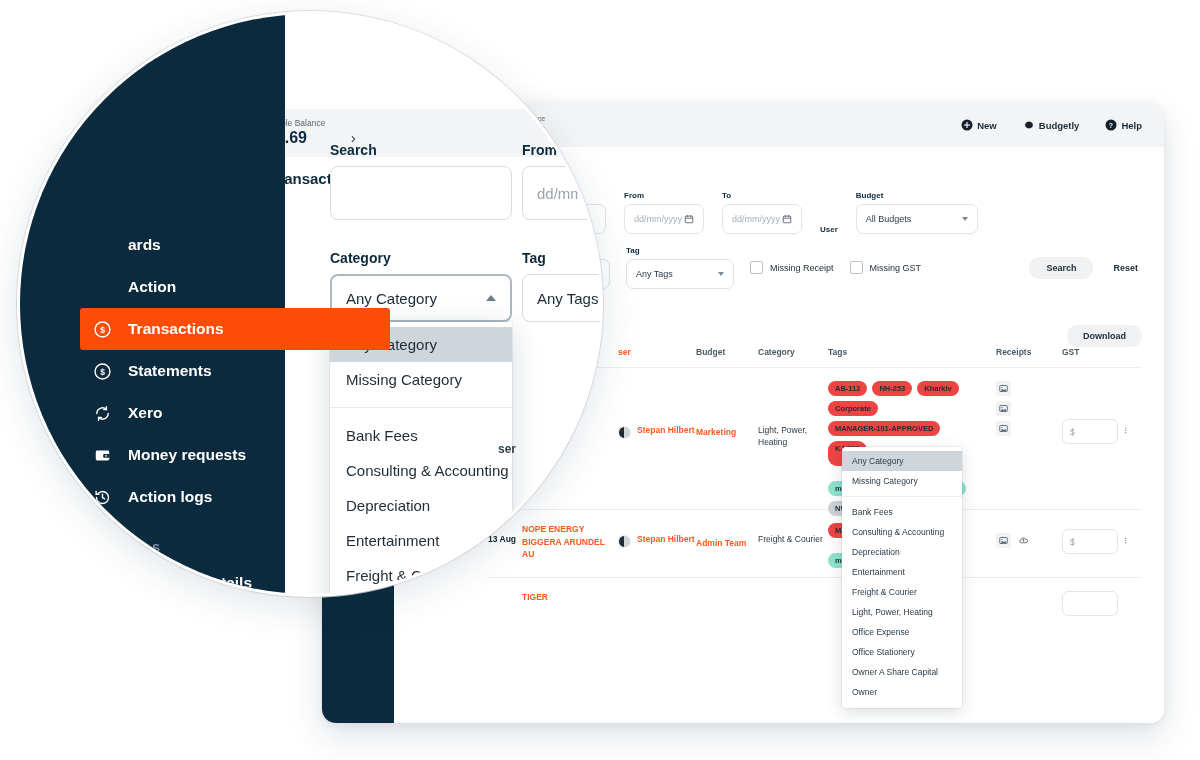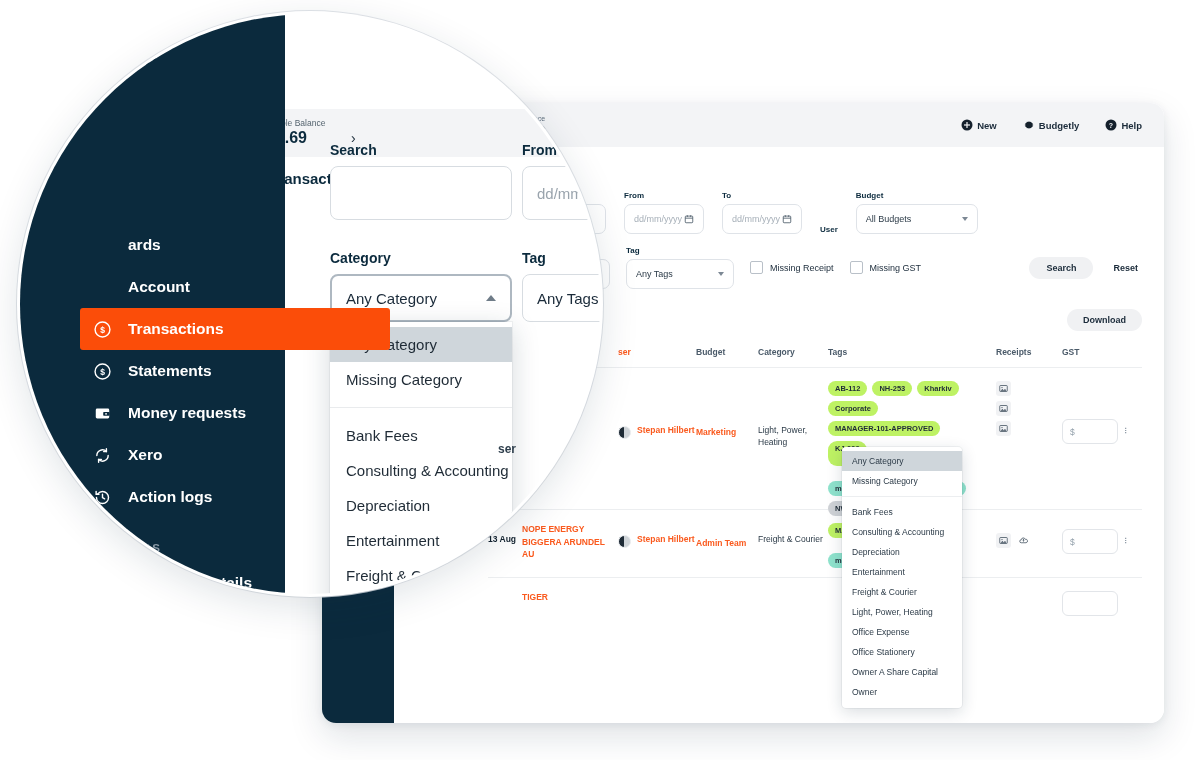--- a/index.html
+++ b/index.html
@@ -69,21 +69,21 @@
   .frow2{display:flex;align-items:center;gap:16px;margin-top:12px;}
   .chk{display:flex;align-items:center;gap:7px;font-size:9px;color:#1b2b3a;font-weight:500;}
   .chkbox{width:11px;height:11px;border:1.4px solid #b9c0c8;border-radius:2px;background:#fff;}
   .btn-pill{
     background:#f0f1f3;border-radius:14px;padding:6px 17px;font-size:9px;
     font-weight:700;color:#1b2b3a;
   }
   .btn-flat{font-size:9px;font-weight:700;color:#1b2b3a;padding:6px 4px;}
   .grow{flex:1;}
 
-  .download-row{position:absolute;right:22px;top:206px;}
+  .download-row{position:absolute;right:22px;top:222px;}
   .btn-dl{background:#f0f1f3;border-radius:14px;padding:6px 16px;font-size:9px;font-weight:600;color:#1b2b3a;}
 
   
   .tbl{position:absolute;left:94px;right:22px;top:244px;}
   .thead{display:flex;font-size:8.5px;color:#4a5a69;font-weight:600;padding-bottom:9px;border-bottom:1px solid #eceef0;}
   .trow{display:flex;font-size:8.5px;padding:13px 0;border-bottom:1px solid #eceef0;align-items:flex-start;}
   .c-date{width:34px;flex:0 0 34px;color:#12212e;font-weight:700;line-height:1.35;}
   .c-desc{width:96px;flex:0 0 96px;color:#fa5a1e;font-weight:700;line-height:1.45;}
   .c-user{width:78px;flex:0 0 78px;display:flex;align-items:flex-start;gap:6px;color:#fa5a1e;font-weight:600;line-height:1.35;}
   .c-budget{width:62px;flex:0 0 62px;color:#fa5a1e;font-weight:600;line-height:1.35;}
@@ -91,21 +91,21 @@
   .c-tags{flex:1 1 auto;min-width:0;display:flex;flex-wrap:wrap;gap:5px;align-content:flex-start;}
   .c-rcpt{width:66px;flex:0 0 66px;display:flex;flex-wrap:wrap;gap:5px;align-content:flex-start;margin-left:23px;}
   .c-gst{width:80px;flex:0 0 80px;display:flex;align-items:center;gap:6px;}
 
   .avatar{
     width:13px;height:13px;border-radius:50%;flex:0 0 13px;margin-top:1px;
     background:linear-gradient(90deg,#1f2b36 0 50%,#cfd4d8 50% 100%);
     border:1px solid #e6e9ec;box-sizing:border-box;
   }
   .tag{border-radius:9px;padding:3px 7px;font-size:7.5px;font-weight:600;color:#1f2b36;white-space:nowrap;}
-  .tag.orange{background:#bef264;}
+  .tag.orange{background:#ef4444;}
   .tag.mint{background:#8fe3cd;margin-top:10px;}
   .tag.grey{background:#cfd2d6;}
   .rbadge{
     width:15px;height:15px;border-radius:3px;background:#f1f2f4;
     display:flex;align-items:center;justify-content:center;color:#3b4b5a;
   }
   .rbadge.plain{background:transparent;}
   .rbadge svg{width:9px;height:9px;display:block;}
   .gstbox{width:56px;height:25px;border:1px solid #e2e5e9;border-radius:6px;display:flex;align-items:center;padding:0 7px;font-size:8.5px;color:#93a0ab;box-sizing:border-box;}
   .gstdots{font-size:8px;color:#8b97a3;letter-spacing:1px;}
@@ -506,60 +506,60 @@
       <div class="frag" style="left:478px;top:428px;font-size:12px;color:#30404e;font-weight:700;">ser</div>
 
       <div class="lens-sidebar"></div>
       <div class="nav">
           <div class="nav-item">
             <span class="nav-ic blank"></span>
             <span>ards</span>
           </div>
           <div class="nav-item">
             <span class="nav-ic blank"></span>
-            <span>Account</span>
+            <span>Action</span>
           </div>
           <div class="nav-item active">
             <span class="nav-ic">
               <svg viewBox="0 0 24 24" fill="currentColor">
                 <circle cx="12" cy="12" r="10.5" fill="none" stroke="currentColor" stroke-width="2"></circle>
                 <text x="12" y="16.5" font-size="12" font-weight="700" text-anchor="middle" fill="currentColor" font-family="sans-serif">$</text>
               </svg>
             </span>
             <span>Transactions</span>
           </div>
           <div class="nav-item">
             <span class="nav-ic">
               <svg viewBox="0 0 24 24" fill="currentColor">
                 <circle cx="12" cy="12" r="10.5" fill="none" stroke="currentColor" stroke-width="2"></circle>
                 <text x="12" y="16.5" font-size="12" font-weight="700" text-anchor="middle" fill="currentColor" font-family="sans-serif">$</text>
               </svg>
             </span>
             <span>Statements</span>
-          </div>
-          <div class="nav-item">
-            <span class="nav-ic">
-              <svg viewBox="0 0 24 24" fill="currentColor">
-                <rect x="2.5" y="5" width="19" height="14" rx="2"></rect>
-                <rect x="13" y="10" width="9" height="5" rx="1" fill="#0b2a3d"></rect>
-                <circle cx="17" cy="12.5" r="1.3" fill="currentColor"></circle>
-              </svg>
-            </span>
-            <span>Money requests</span>
           </div>
           <div class="nav-item">
             <span class="nav-ic">
               <svg viewBox="0 0 24 24" fill="none" stroke="currentColor" stroke-width="2" stroke-linecap="round">
                 <path d="M4 12a8 8 0 0113.5-5.8"></path>
                 <path d="M20 12a8 8 0 01-13.5 5.8"></path>
                 <path d="M17.5 2.5v4h-4"></path>
                 <path d="M6.5 21.5v-4h4"></path>
               </svg>
             </span>
             <span>Xero</span>
+          </div>
+          <div class="nav-item">
+            <span class="nav-ic">
+              <svg viewBox="0 0 24 24" fill="currentColor">
+                <rect x="2.5" y="5" width="19" height="14" rx="2"></rect>
+                <rect x="13" y="10" width="9" height="5" rx="1" fill="#0b2a3d"></rect>
+                <circle cx="17" cy="12.5" r="1.3" fill="currentColor"></circle>
+              </svg>
+            </span>
+            <span>Money requests</span>
           </div>
           <div class="nav-item">
             <span class="nav-ic">
               <svg viewBox="0 0 24 24" fill="none" stroke="currentColor" stroke-width="2" stroke-linecap="round">
                 <path d="M3.5 12a8.5 8.5 0 108.5-8.5A8.4 8.4 0 005.6 6.6"></path>
                 <path d="M3 3.3v4h4"></path>
                 <path d="M12 7.5V12l3 1.8"></path>
               </svg>
             </span>
             <span>Action logs</span>

